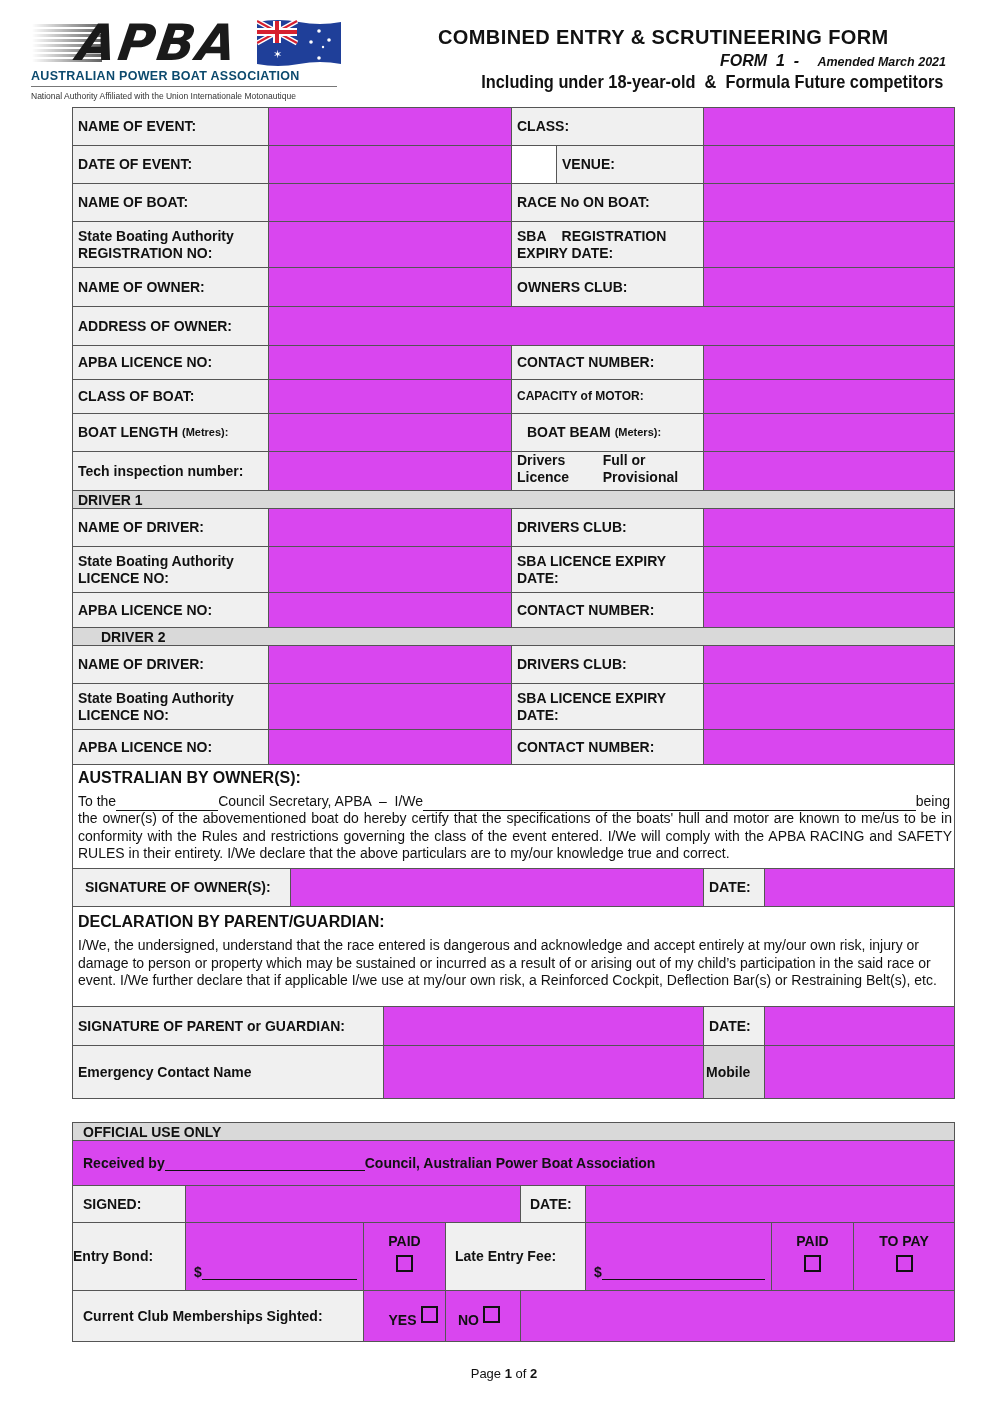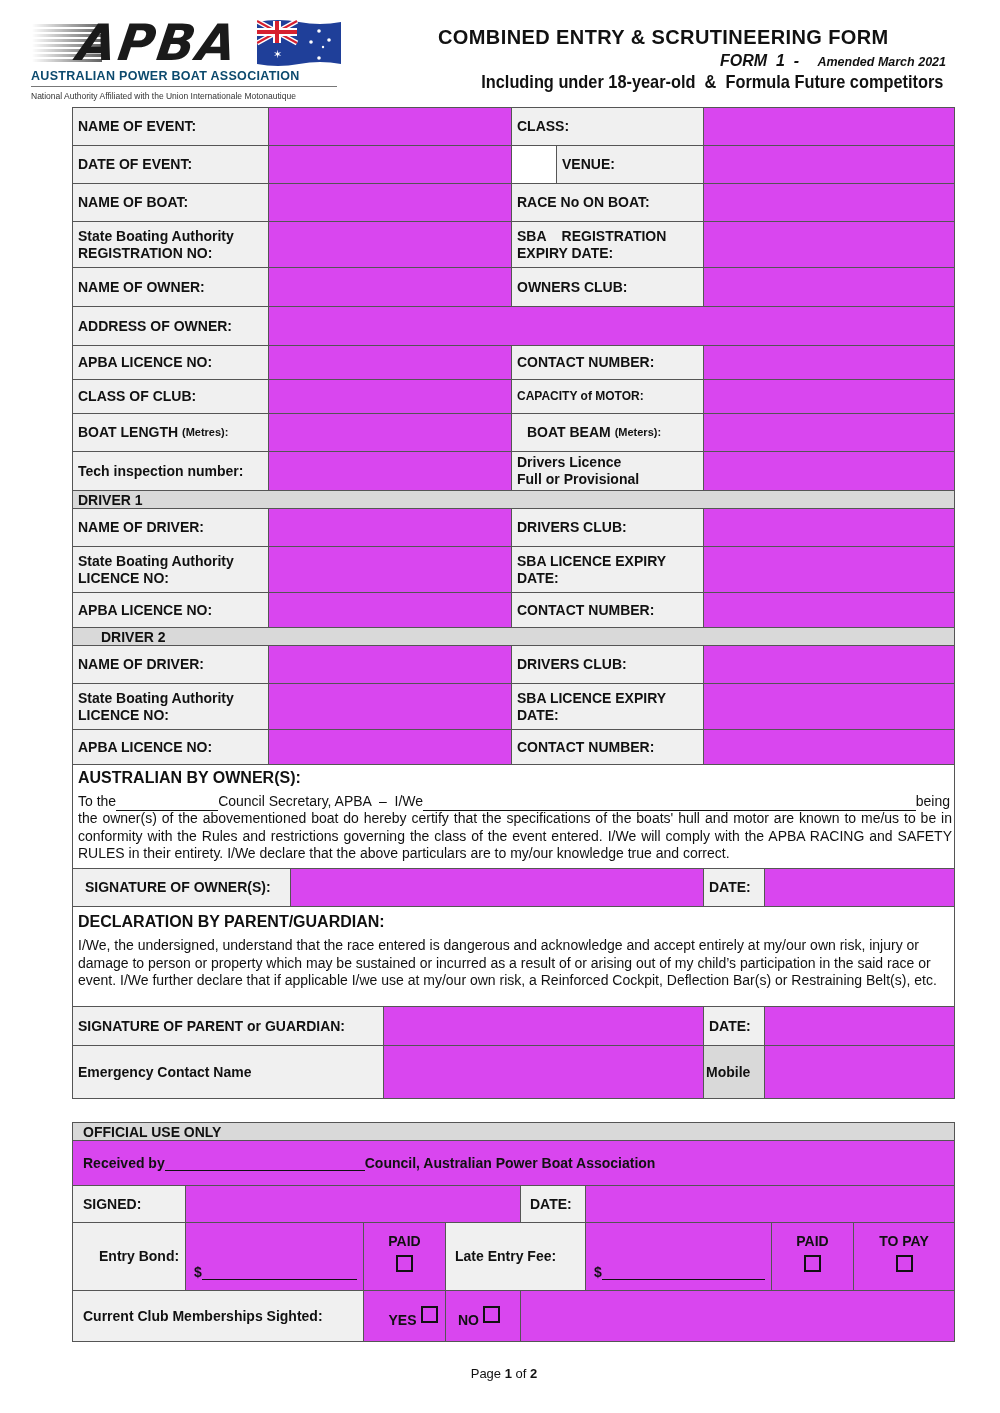--- a/index.html
+++ b/index.html
@@ -86,37 +86,37 @@
   <div class="cell val" style="left:703px;top:267px;width:252px;height:40px;"></div>
 
   <div class="cell lbl" style="left:72px;top:306px;width:197px;height:40px;">ADDRESS OF OWNER:</div>
   <div class="cell val" style="left:268px;top:306px;width:687px;height:40px;"></div>
 
   <div class="cell lbl" style="left:72px;top:345px;width:197px;height:35px;">APBA LICENCE NO:</div>
   <div class="cell val" style="left:268px;top:345px;width:244px;height:35px;"></div>
   <div class="cell lbl" style="left:511px;top:345px;width:193px;height:35px;">CONTACT NUMBER:</div>
   <div class="cell val" style="left:703px;top:345px;width:252px;height:35px;"></div>
 
-  <div class="cell lbl" style="left:72px;top:379px;width:197px;height:35px;">CLASS OF CLUB:</div>
+  <div class="cell lbl" style="left:72px;top:379px;width:197px;height:35px;">CLASS OF BOAT:</div>
   <div class="cell val" style="left:268px;top:379px;width:244px;height:35px;"></div>
   <div class="cell lbl" style="left:511px;top:379px;width:193px;height:35px;font-size:12px;">CAPACITY of MOTOR:</div>
   <div class="cell val" style="left:703px;top:379px;width:252px;height:35px;"></div>
 
   <div class="cell lbl" style="left:72px;top:413px;width:197px;height:39px;">
     <span>BOAT LENGTH</span>&nbsp;<span class="small">(Metres):</span>
   </div>
   <div class="cell val" style="left:268px;top:413px;width:244px;height:39px;"></div>
   <div class="cell lbl" style="left:511px;top:413px;width:193px;height:39px;padding-left:15px;">
     <span>BOAT BEAM</span>&nbsp;<span class="small">(Meters):</span>
   </div>
   <div class="cell val" style="left:703px;top:413px;width:252px;height:39px;"></div>
 
   <div class="cell lbl" style="left:72px;top:451px;width:197px;height:40px;">Tech inspection number:</div>
   <div class="cell val" style="left:268px;top:451px;width:244px;height:40px;"></div>
-  <div class="cell lbl" style="left:511px;top:451px;width:193px;height:40px;flex-direction:column;align-items:flex-start;justify-content:center;">
+  <div class="cell lbl" style="left:511px;top:451px;width:193px;height:40px;align-items:flex-start;justify-content:center;">
     <span>Drivers Licence</span>
     <span>Full or Provisional</span>
   </div>
   <div class="cell val" style="left:703px;top:451px;width:252px;height:40px;"></div>
 </div>
 
 <div>
   <div class="band" style="left:72px;top:490px;width:883px;height:19px;">DRIVER 1</div>
   <div class="cell lbl" style="left:72px;top:508px;width:197px;height:39px;">NAME OF DRIVER:</div>
   <div class="cell val" style="left:268px;top:508px;width:244px;height:39px;"></div>
@@ -204,21 +204,21 @@
     <span>Received by</span>
     <span class="uline" style="width:200px;height:14px;"></span>
     <span>Council, Australian Power Boat Association</span>
   </div>
 
   <div class="cell lbl" style="left:72px;top:1185px;width:114px;height:38px;padding-left:10px;">SIGNED:</div>
   <div class="cell val" style="left:185px;top:1185px;width:336px;height:38px;"></div>
   <div class="cell lbl" style="left:520px;top:1185px;width:66px;height:38px;padding-left:9px;">DATE:</div>
   <div class="cell val" style="left:585px;top:1185px;width:370px;height:38px;"></div>
 
-  <div class="cell lbl" style="left:72px;top:1222px;width:114px;height:69px;padding-left:26px;">Entry Bond:</div>
+  <div class="cell lbl" style="left:72px;top:1222px;width:114px;height:69px;padding-left:0;">Entry Bond:</div>
   <div class="cell val" style="left:185px;top:1222px;width:179px;height:69px;align-items:flex-end;padding:0 6px 10px 8px;font-size:14px;font-weight:bold;">
     <span>$</span>
     <span class="uline" style="flex:1;height:14px;"></span>
   </div>
   <div class="cell val" style="left:363px;top:1222px;width:83px;height:69px;flex-direction:column;justify-content:flex-start;padding-top:10px;font-size:14px;font-weight:bold;">
     <span>PAID</span>
     <span class="cb" style="margin-top:6px;width:17px;height:17px;"></span>
   </div>
   <div class="cell lbl" style="left:445px;top:1222px;width:141px;height:69px;padding-left:9px;">Late Entry Fee:</div>
   <div class="cell val" style="left:585px;top:1222px;width:187px;height:69px;align-items:flex-end;padding:0 6px 10px 8px;font-size:14px;font-weight:bold;">

